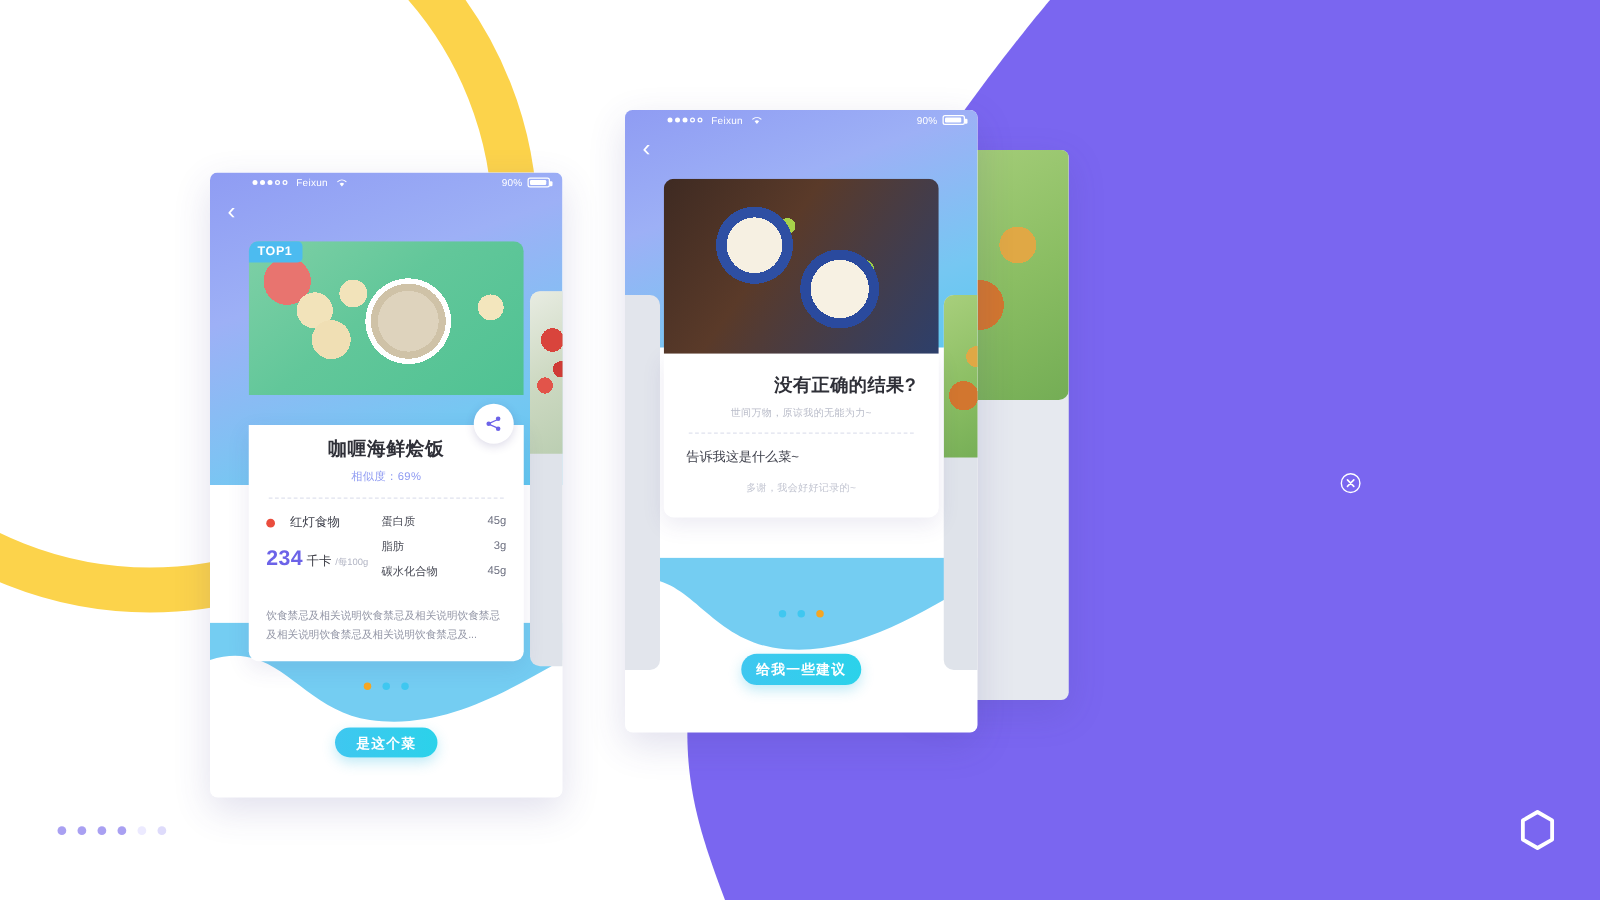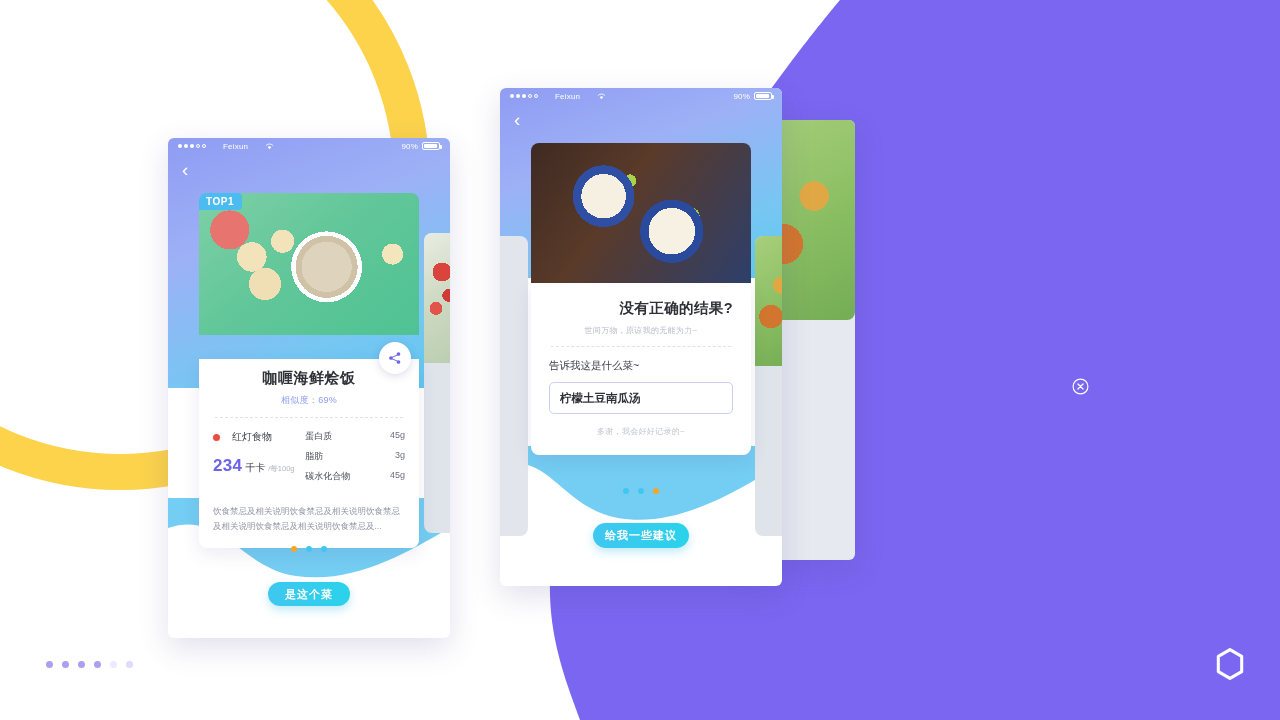--- a/index.html
+++ b/index.html
@@ -29,21 +29,21 @@
   }
   .phone-hero{
     position:relative; width:100%;
     background:linear-gradient(160deg,#8f9cf3 0%,#9db0f6 35%,#76c7f2 75%,#5ec7f0 100%);
   }
   .statusbar{
     display:flex; align-items:center; justify-content:space-between;
     padding:0 10px; color:#fff; font-size:8px; letter-spacing:.2px;
     height:16px;
   }
-  .sb-left{ display:flex; align-items:center; gap:17px; }
+  .sb-left{ display:flex; align-items:center; gap:7px;margin-left:24px; }
   .dots-sig{ display:flex; gap:2px; align-items:center; }
   .dots-sig i{ width:4px; height:4px; border-radius:50%; background:#fff; display:block; }
   .dots-sig i.off{ background:transparent; border:1px solid #fff; width:4px;height:4px; }
   .sb-right{ display:flex; align-items:center; gap:4px; }
   .batt{
     width:18px; height:8px; border:1px solid #fff; border-radius:2px;
     position:relative; display:inline-block;
   }
   .batt::after{ content:""; position:absolute; right:-3px; top:2px; width:2px;height:4px;
     background:#fff; border-radius:0 1px 1px 0;}
@@ -241,21 +241,21 @@
           <span>90%</span>
           <span class="batt">
               <i></i>
             </span>
         </span>
       </div>
       <span class="backarrow">‹</span>
     </div>
 
     <div style="position:absolute; left:31px; top:55px; width:220px; z-index:4;">
-      <div class="foodimg food-rice" style="height:142px; border-radius:8px 8px 0 0;">
+      <div class="foodimg food-rice" style="height:123px; border-radius:8px 8px 0 0;">
         <div class="top1">TOP1</div>
       </div>
       <div style="position:relative; background:#fff; border-radius:0 0 8px 8px; box-shadow:0 6px 18px rgba(70,60,140,.10);margin-top:24px;">
         <div class="share-btn" style="top:-17px; bottom:auto;">
           <svg width="14" height="14" viewBox="0 0 16 16">
             <circle cx="12" cy="3.4" r="2.1" fill="#6c63e8"></circle>
             <circle cx="3.4" cy="8" r="2.1" fill="#6c63e8"></circle>
             <circle cx="12" cy="12.6" r="2.1" fill="#6c63e8"></circle>
             <path d="M11.2 4.4 L4.4 7.4 M4.4 8.8 L11.2 11.8" stroke="#6c63e8" stroke-width="1.1"></path>
           </svg>
@@ -348,21 +348,20 @@
       <div class="foodimg food-greens" style="height:130px;"></div>
     </div>
 
     <div style="position:absolute; left:31px; top:55px; width:220px; z-index:5;">
       <div class="foodimg food-soup" style="height:140px; border-radius:8px 8px 0 0;"></div>
       <div style="background:#fff; border-radius:0 0 8px 8px; padding:16px 18px 18px; box-shadow:0 6px 18px rgba(70,60,140,.10);">
         <div class="q-title">没有正确的结果?</div>
         <div class="q-sub">世间万物，原谅我的无能为力~</div>
         <div class="dashed"></div>
         <div class="q-label">告诉我这是什么菜~</div>
-        <input class="q-input" type="text" value="柠檬土豆南瓜汤" style="">
         <div class="q-foot">多谢，我会好好记录的~</div>
       </div>
     </div>
 
     <div class="phone-blob">
       <svg viewBox="0 0 282 140" preserveAspectRatio="none">
         <path d="M0,20 C48,4 62,62 118,72 C176,82 232,48 282,18 L282,0 L0,0 Z" fill="#74cdf2"></path>
       </svg>
     </div>
     <div class="pdots" style="position:absolute; left:0; right:0; bottom:92px; z-index:6;">

